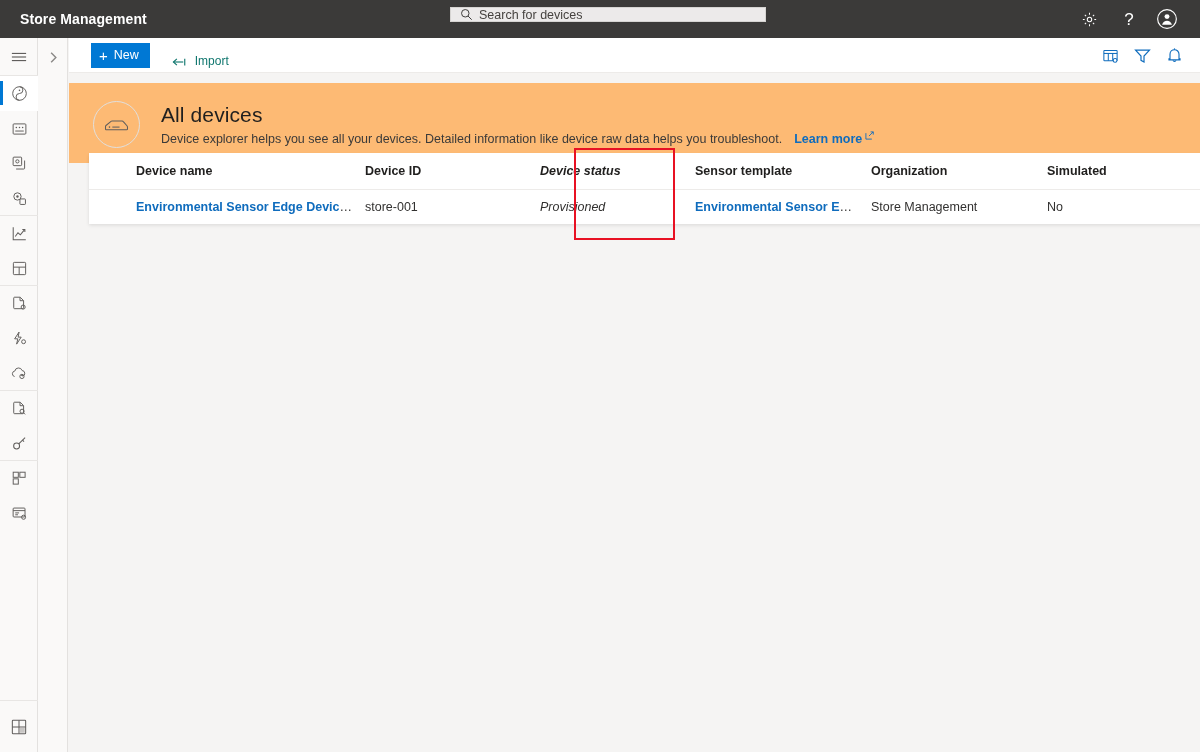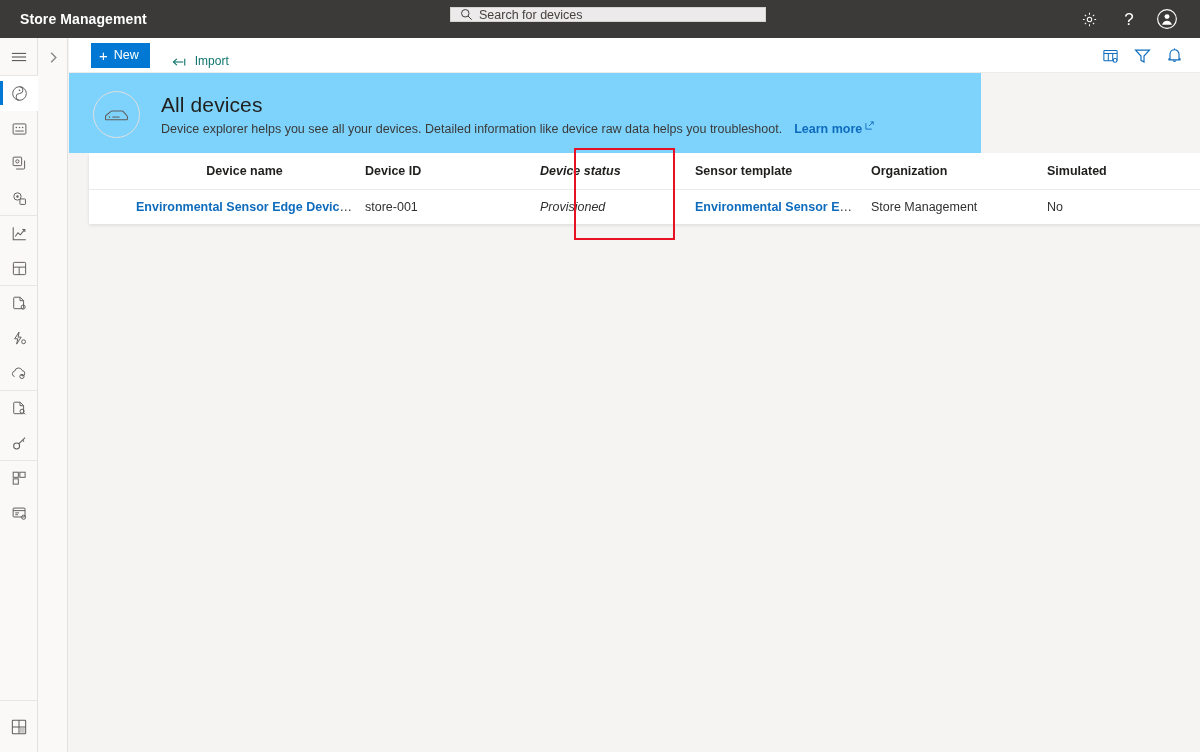--- a/index.html
+++ b/index.html
@@ -161,23 +161,23 @@
   .cmd-right .ci {
     width: 32px; height: 32px;
     display: flex; align-items: center; justify-content: center;
     color: #0f6cbd;
     cursor: pointer;
   }
 
   
   .page-head {
     position: absolute;
-    top: 73px; left: 69px;
-    width: 912px; height: 80px;
-    background: #7dd3fc;
+    top: 83px; left: 69px;
+    width: 1131px; height: 80px;
+    background: #fdba74;
   }
   .head-avatar {
     position: absolute;
     left: 24px; top: 18px;
     width: 47px; height: 47px;
     border-radius: 50%;
     border: 1px solid #e1dfdd;
     display: flex; align-items: center; justify-content: center;
     color: #605e5c;
   }
@@ -226,21 +226,21 @@
   .trow { height: 34px; }
   .cell {
     font-size: 12.5px;
     color: #323130;
     padding-right: 12px;
     white-space: nowrap;
     overflow: hidden;
     text-overflow: ellipsis;
   }
   .thead .cell { font-weight: 600; color: #201f1e; }
-  .c-name { width: 276px; padding-left: 47px; text-align: center; }
+  .c-name { width: 276px; padding-left: 47px; }
   .c-id { width: 175px; }
   .c-status { width: 155px; font-style: italic; }
   .c-template { width: 176px; }
   .c-org { width: 176px; }
   .c-sim { width: 120px; }
   .link {
     color: #0f6cbd;
     font-weight: 600;
     cursor: pointer;
     text-decoration: none;

